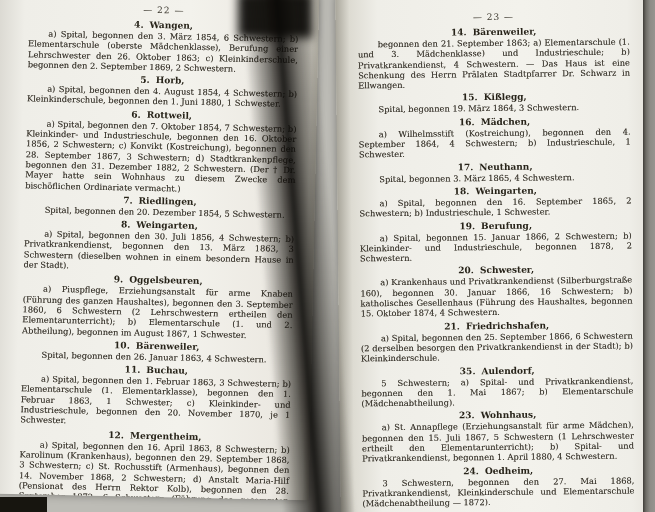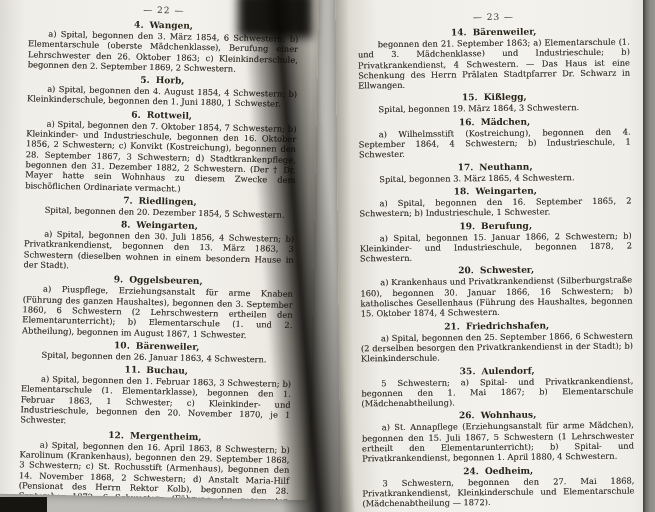--- a/index.html
+++ b/index.html
@@ -150,21 +150,21 @@
           <h3 class="entry-heading"><span class="entry-number">21.</span><span class="entry-name">Friedrichshafen,</span></h3>
           <p class="entry-body">a) Spital, begonnen den 25. September 1866, 6 Schwestern (2 derselben besorgen den Privatkrankendienst in der Stadt); b) Kleinkinderschule.</p>
         </section>
 
         <section class="entry">
           <h3 class="entry-heading"><span class="entry-number">35.</span><span class="entry-name">Aulendorf,</span></h3>
           <p class="entry-body">5 Schwestern; a) Spital- und Privatkrankendienst, begonnen den 1. Mai 1867; b) Elementarschule (Mädchenabtheilung).</p>
         </section>
 
         <section class="entry">
-          <h3 class="entry-heading"><span class="entry-number">26.</span><span class="entry-name">Wohnhaus,</span></h3>
+          <h3 class="entry-heading"><span class="entry-number">23.</span><span class="entry-name">Wohnhaus,</span></h3>
           <p class="entry-body">a) St. Annapflege (Erziehungsanstalt für arme Mädchen), begonnen den 15. Juli 1867, 5 Schwestern (1 Lehrschwester ertheilt den Elementarunterricht); b) Spital- und Privatkrankendienst, begonnen 1. April 1880, 4 Schwestern.</p>
         </section>
 
         <section class="entry">
           <h3 class="entry-heading"><span class="entry-number">24.</span><span class="entry-name">Oedheim,</span></h3>
           <p class="entry-body">3 Schwestern, begonnen den 27. Mai 1868, Privatkrankendienst, Kleinkinderschule und Elementarschule (Mädchenabtheilung — 1872).</p>
         </section>
 
         <section class="entry">
           <h3 class="entry-heading"><span class="entry-number">25.</span><span class="entry-name">Ochsenhausen,</span></h3>

